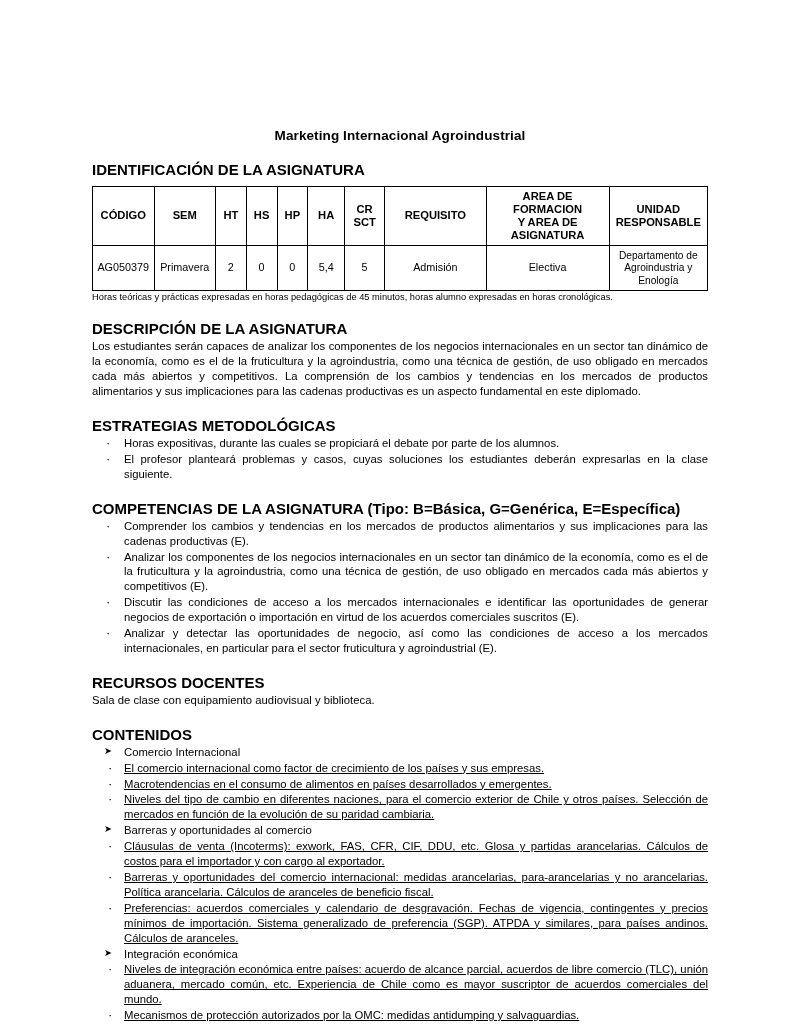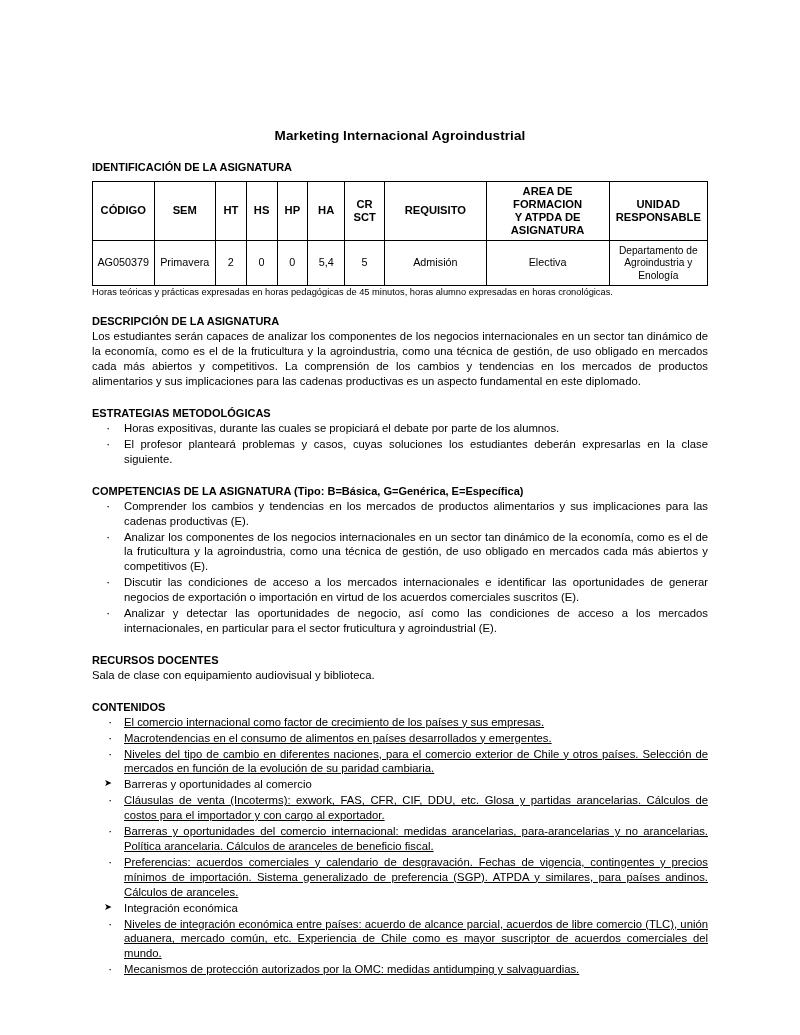--- a/index.html
+++ b/index.html
@@ -23,21 +23,21 @@
     background: #fff;
   }
   .doc-title {
     text-align: center;
     font-size: 13.5px;
     font-weight: bold;
     margin-top: 128px;
     letter-spacing: 0.1px;
   }
   .section-heading {
-    font-size: 11px;
+    font-size: 15px;
     font-weight: bold;
     margin-top: 18px;
     margin-bottom: 2px;
   }
   .section-heading .sub {
     font-weight: bold;
   }
   .para {
     font-size: 11.3px;
     line-height: 1.32;
@@ -160,21 +160,21 @@
         <th>HS</th>
         <th>HP</th>
         <th>HA</th>
         <th>
           <span>CR</span><br>
           <span>SCT</span>
         </th>
         <th>REQUISITO</th>
         <th>
           <span>AREA DE FORMACION</span><br>
-          <span>Y ATPDA DE</span><br>
+          <span>Y AREA DE</span><br>
           <span>ASIGNATURA</span>
         </th>
         <th>
           <span>UNIDAD</span><br>
           <span>RESPONSABLE</span>
         </th>
       </tr>
     </thead>
     <tbody>
       <tr>
@@ -217,20 +217,21 @@
     <li>Discutir las condiciones de acceso a los mercados internacionales e identificar las oportunidades de generar negocios de exportación o importación en virtud de los acuerdos comerciales suscritos (E).</li>
     <li>Analizar y detectar las oportunidades de negocio, así como las condiciones de acceso a los mercados internacionales, en particular para el sector fruticultura y agroindustrial (E).</li>
   </ul>
 
   <div class="section-heading">RECURSOS DOCENTES</div>
   <p class="para">Sala de clase con equipamiento audiovisual y biblioteca.</p>
 
   <div class="section-heading">CONTENIDOS</div>
   <div class="contenidos-block">
     <ul>
+      <li class="arrow">Comercio Internacional</li>
       <li class="dash">El comercio internacional como factor de crecimiento de los países y sus empresas.</li>
       <li class="dash">Macrotendencias en el consumo de alimentos en países desarrollados y emergentes.</li>
       <li class="dash">Niveles del tipo de cambio en diferentes naciones, para el comercio exterior de Chile y otros países. Selección de mercados en función de la evolución de su paridad cambiaria.</li>
       <li class="arrow">Barreras y oportunidades al comercio</li>
       <li class="dash">Cláusulas de venta (Incoterms): exwork, FAS, CFR, CIF, DDU, etc. Glosa y partidas arancelarias. Cálculos de costos para el importador y con cargo al exportador.</li>
       <li class="dash">Barreras y oportunidades del comercio internacional: medidas arancelarias, para-arancelarias y no arancelarias. Política arancelaria. Cálculos de aranceles de beneficio fiscal.</li>
       <li class="dash">Preferencias: acuerdos comerciales y calendario de desgravación. Fechas de vigencia, contingentes y precios mínimos de importación. Sistema generalizado de preferencia (SGP). ATPDA y similares, para países andinos. Cálculos de aranceles.</li>
       <li class="arrow">Integración económica</li>
       <li class="dash">Niveles de integración económica entre países: acuerdo de alcance parcial, acuerdos de libre comercio (TLC), unión aduanera, mercado común, etc. Experiencia de Chile como es mayor suscriptor de acuerdos comerciales del mundo.</li>
       <li class="dash">Mecanismos de protección autorizados por la OMC: medidas antidumping y salvaguardias.</li>

